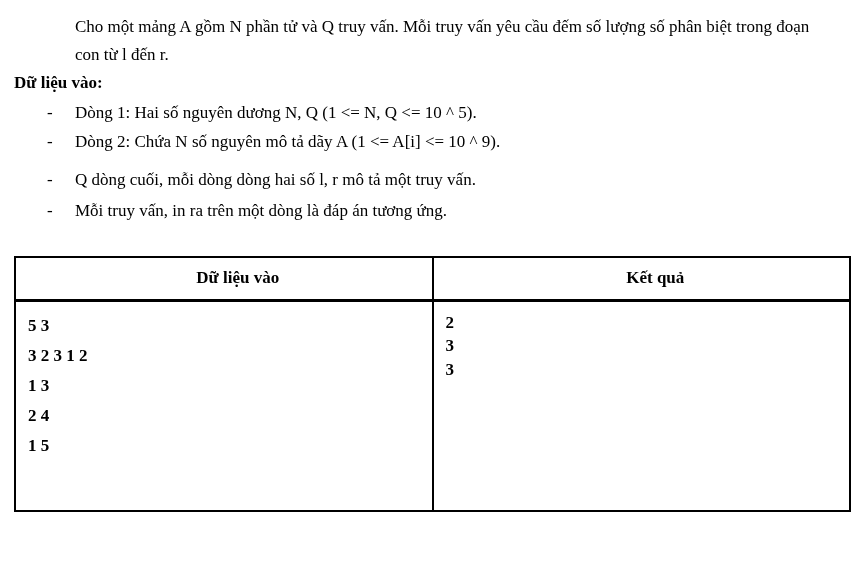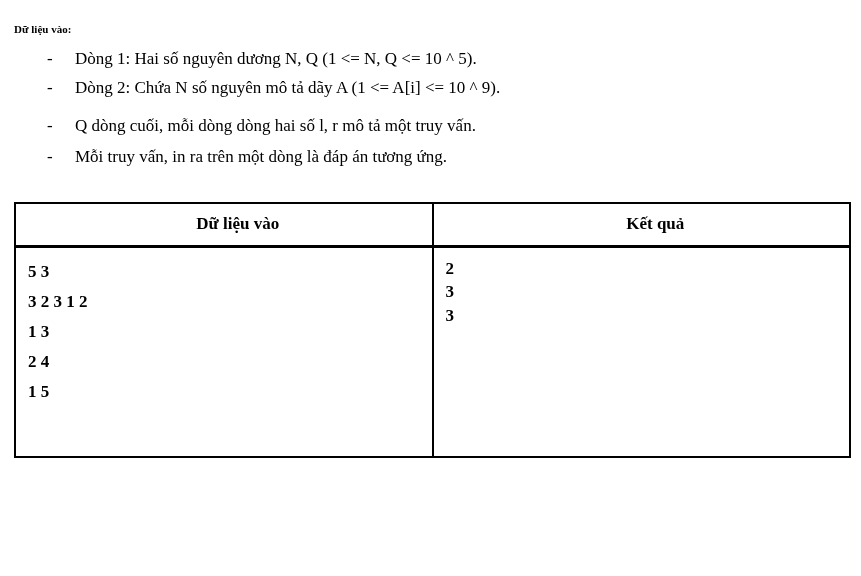--- a/index.html
+++ b/index.html
@@ -20,23 +20,23 @@
     font-weight: bold;
     margin: 0;
     line-height: 24px;
   }
   .intro {
     margin: 4px 18px 0 61px;
     line-height: 28px;
     width: 760px;
   }
   .section-heading {
-    font-size: 11px;
+    font-size: 17px;
     font-weight: bold;
-    margin: 7px 0 0 0;
+    margin: 1px 0 0 0;
     line-height: 26px;
   }
   .spec-list { margin: 2px 0 0 0; }
   .list-item {
     display: flex;
     margin-left: 33px;
     line-height: 29px;
   }
   .list-item.extra-gap { margin-top: 9px; }
   .bullet-dash {
@@ -75,20 +75,21 @@
   }
   .cell-input .io-line { line-height: 30px; }
   .cell-output .io-line { line-height: 23.5px; }
 </style>
 </head>
 <body>
 
 <div class="page">
 
 
+  <p class="intro">Cho một mảng A gồm N phần tử và Q truy vấn. Mỗi truy vấn yêu cầu đếm số lượng số phân biệt trong đoạn con từ l đến r.</p>
 
   <h2 class="section-heading">Dữ liệu vào:</h2>
 
   <div class="spec-list">
     <div class="list-item">
       <span class="bullet-dash">-</span>
       <span class="list-item-text">Dòng 1: Hai số nguyên dương N, Q (1 &lt;= N, Q &lt;= 10 ^ 5).</span>
     </div>
     <div class="list-item">
       <span class="bullet-dash">-</span>

